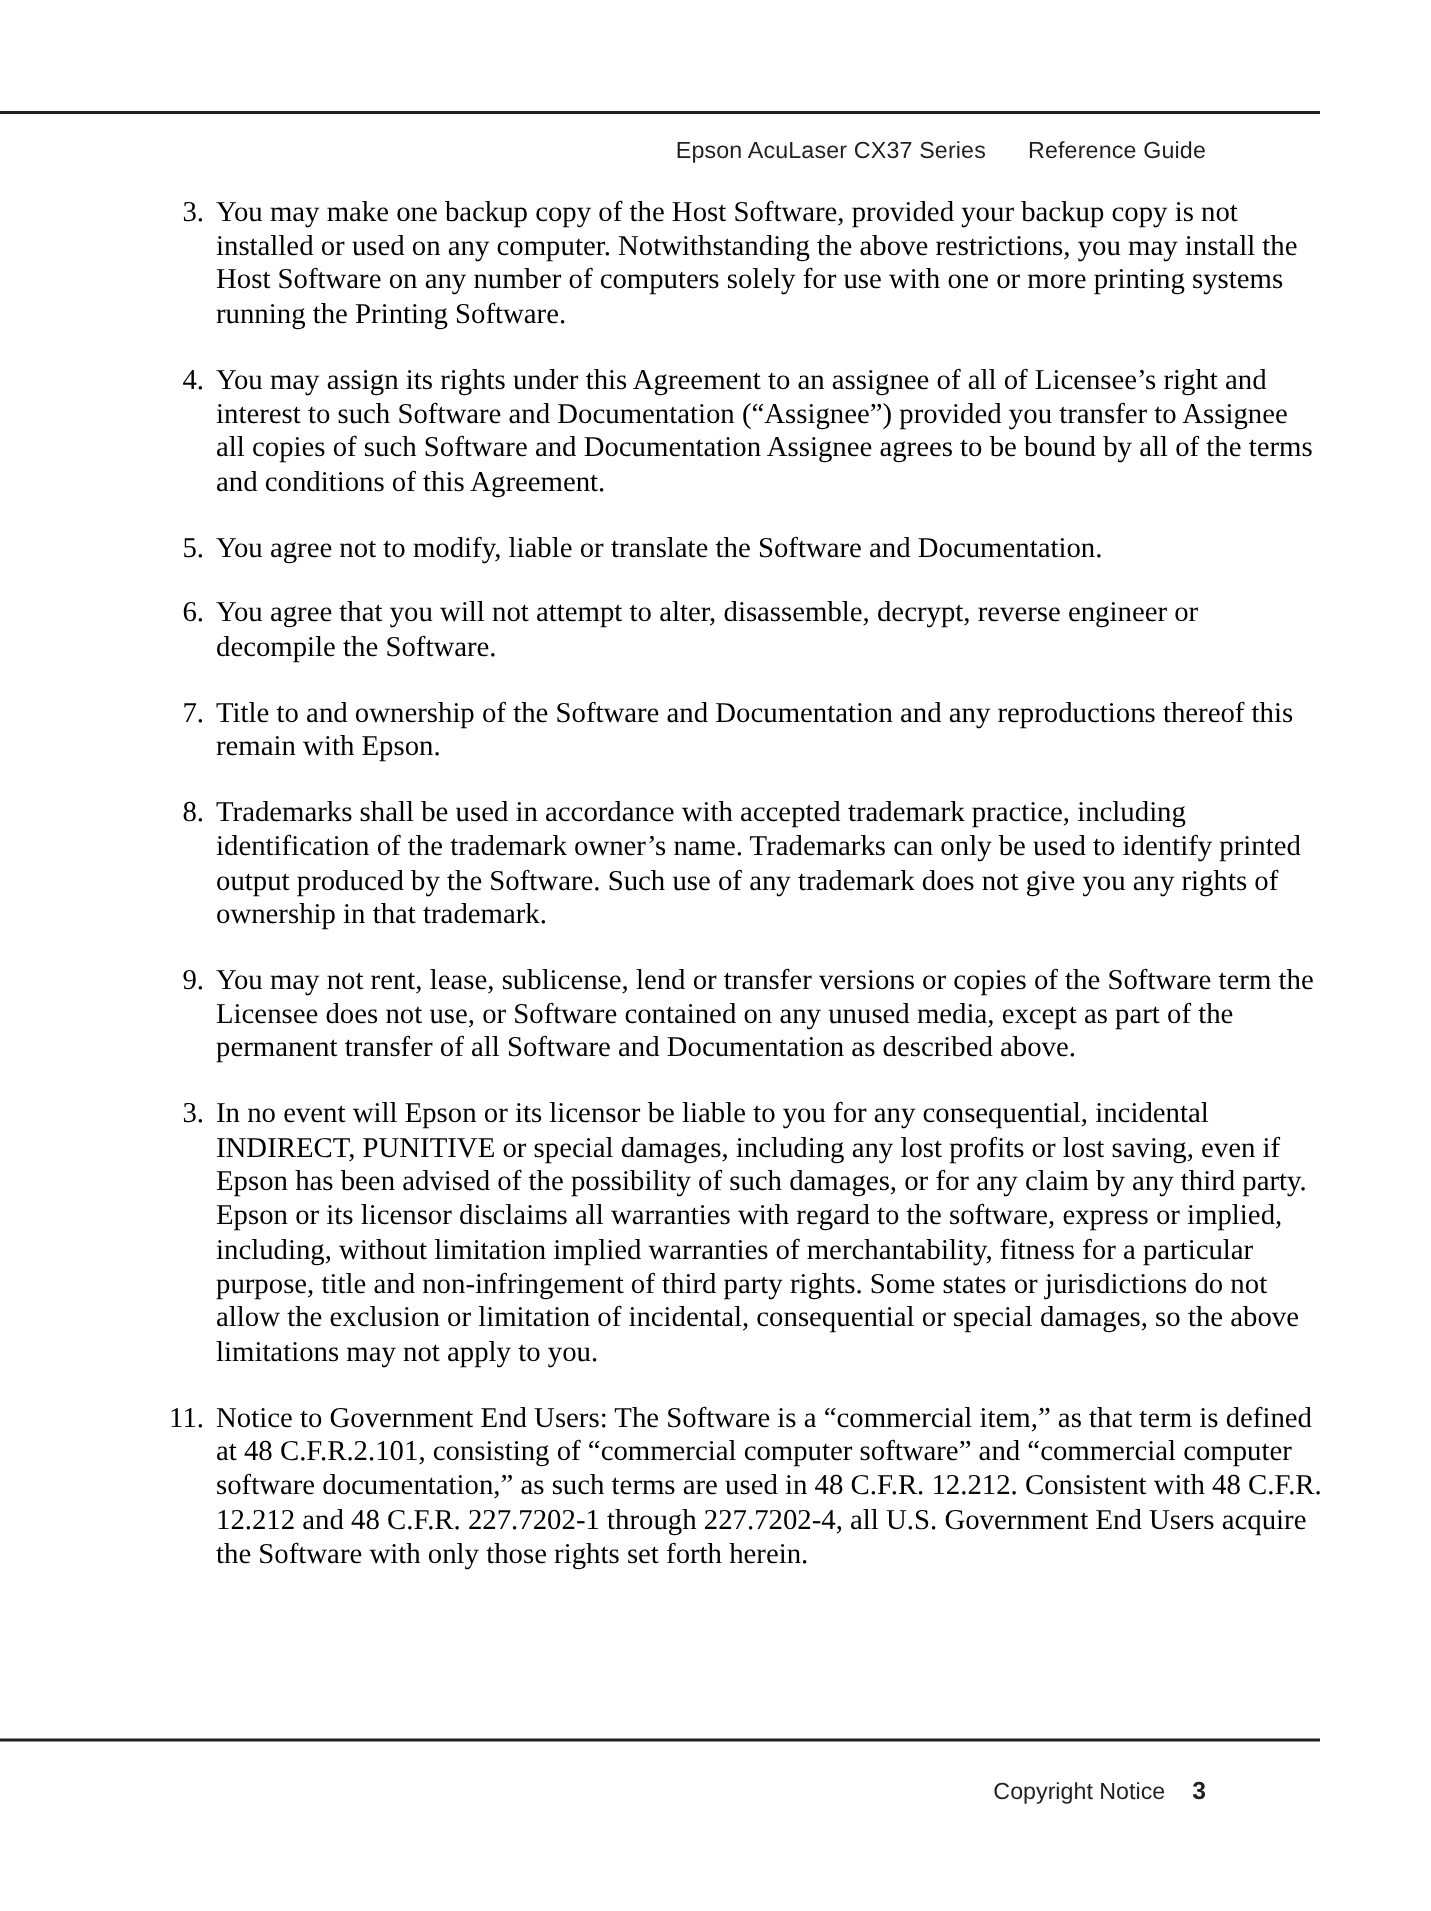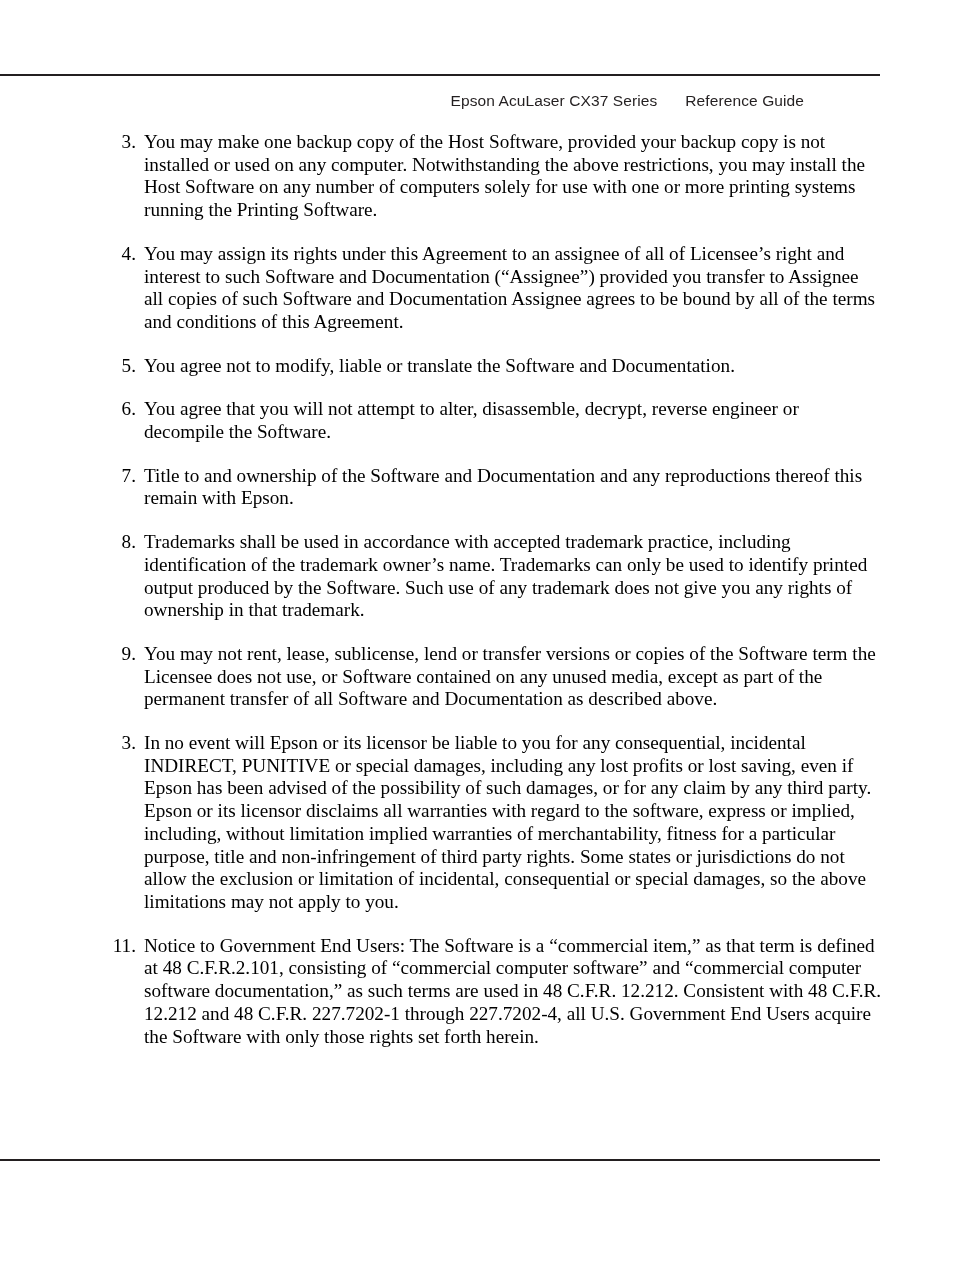--- a/index.html
+++ b/index.html
@@ -160,14 +160,18 @@
         <div class="body-text">In no event will Epson or its licensor be liable to you for any consequential, incidental INDIRECT, PUNITIVE or special damages, including any lost profits or lost saving, even if Epson has been advised of the possibility of such damages, or for any claim by any third party. Epson or its licensor disclaims all warranties with regard to the software, express or implied, including, without limitation implied warranties of merchantability, fitness for a particular purpose, title and non-infringement of third party rights. Some states or jurisdictions do not allow the exclusion or limitation of incidental, consequential or special damages, so the above limitations may not apply to you.</div>
       </div>
       <div class="item">
         <div class="marker">11.</div>
         <div class="body-text">Notice to Government End Users: The Software is a “commercial item,” as that term is defined at 48 C.F.R.2.101, consisting of “commercial computer software” and “commercial computer software documentation,” as such terms are used in 48 C.F.R. 12.212. Consistent with 48 C.F.R. 12.212 and 48 C.F.R. 227.7202-1 through 227.7202-4, all U.S. Government End Users acquire the Software with only those rights set forth herein.</div>
       </div>
     </div>
 
   <div class="rule-bottom"></div>
 
+  <div class="footer">
+    <span class="footer-label">Copyright Notice</span>
+    <span class="footer-page">3</span>
+  </div>
 
 </div>
 
 </body></html>

